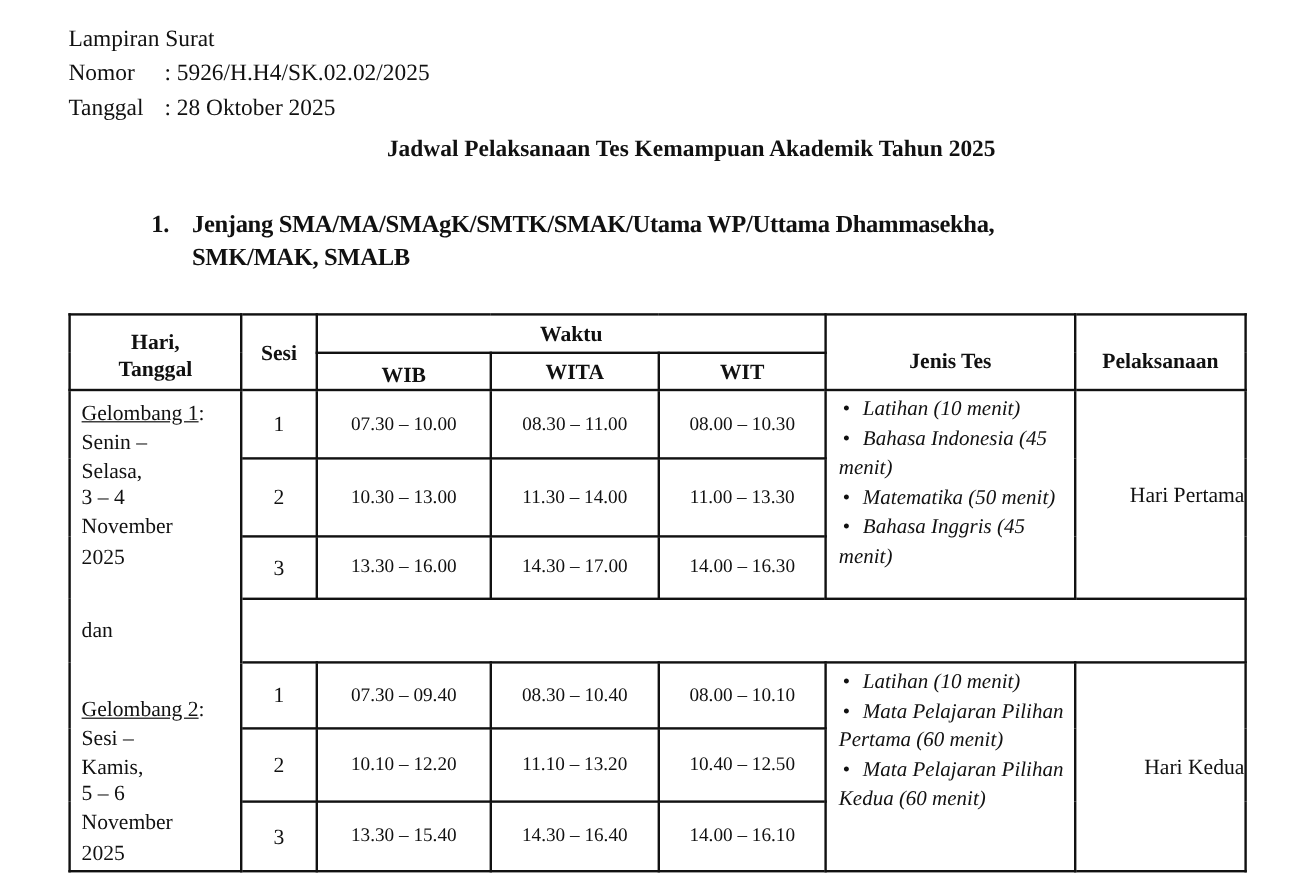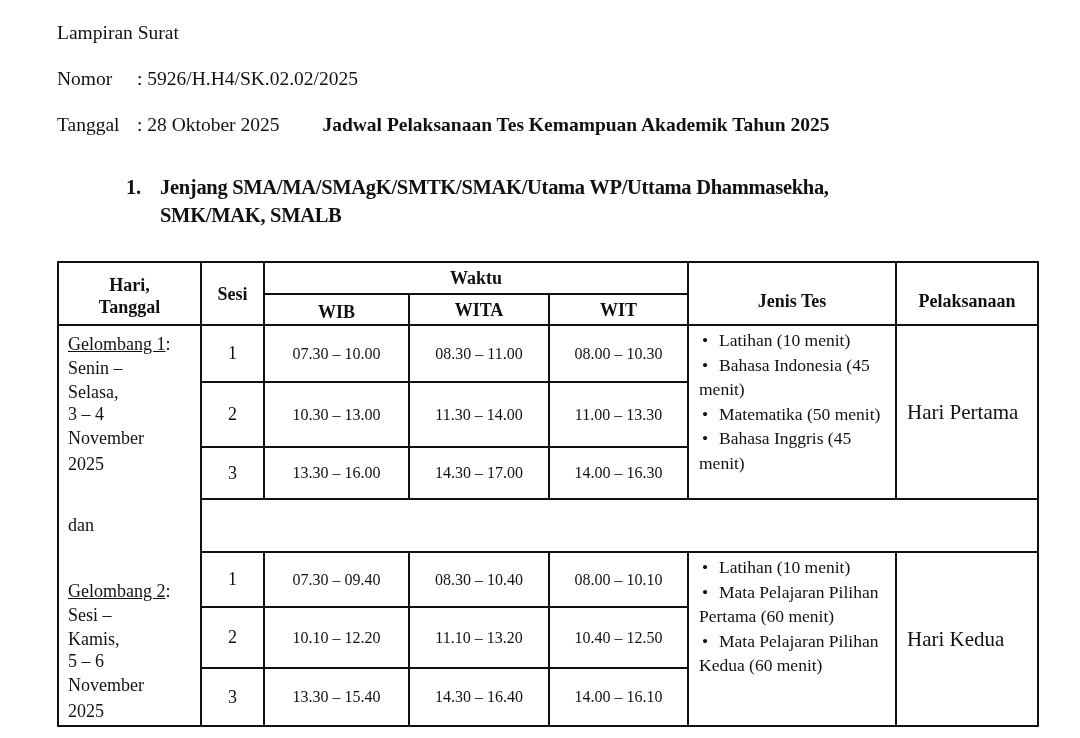--- a/index.html
+++ b/index.html
@@ -16,21 +16,21 @@
       color: #111111;
     }
     .header-block {
       position: absolute;
       left: 57px;
       top: 18px;
       font-size: 19.5px;
       line-height: 29px;
     }
     .header-row { white-space: pre; }
-    .meta-label { display: inline-block; width: 80px; margin-top: 17px; }
+    .meta-label { display: inline-block; width: 80px; }
     .doc-title {
       position: absolute;
       left: 0;
       width: 1080px;
       top: 114px;
       text-align: center;
       padding-left: 72px;
       box-sizing: border-box;
       font-size: 19.5px;
       font-weight: bold;
@@ -91,26 +91,28 @@
       border-bottom: none !important;
       padding: 0 0 0 9px !important;
       vertical-align: middle;
     }
     .underline { text-decoration: underline; }
     .jenis-cell {
       vertical-align: top !important;
       padding: 2px 6px 0 10px !important;
       line-height: 24.5px;
       font-size: 17.5px;
+      font-style: italic;
     }
     .bullet-item { display: block; }
     .bullet { display: inline-block; width: 17px; padding-left: 3px; }
     .pel-cell {
       padding-left: 10px !important;
-      font-size: 21px;
+      font-size: 18px;
+      text-align: right;
     }
     .time-cell { text-align: center; font-size: 16px; }
   </style>
 </head>
 <body>
 
 <div class="header-block">
   <div class="header-row">Lampiran Surat</div>
   <div class="header-row"><span class="meta-label">Nomor</span><span>: 5926/H.H4/SK.02.02/2025</span></div>
   <div class="header-row"><span class="meta-label">Tanggal</span><span>: 28 Oktober 2025</span></div>

